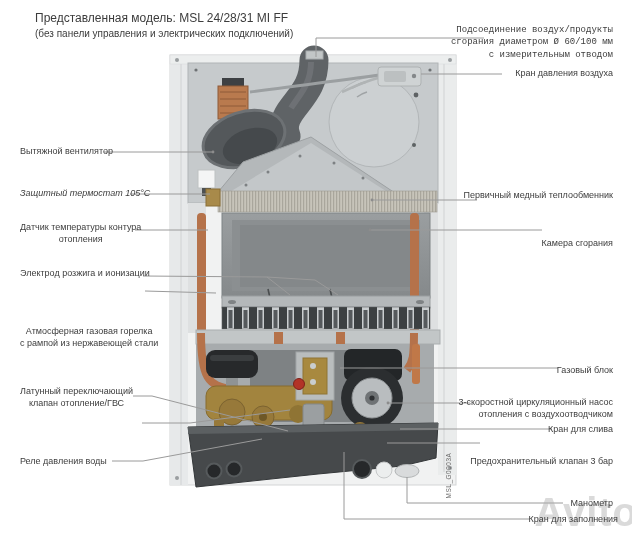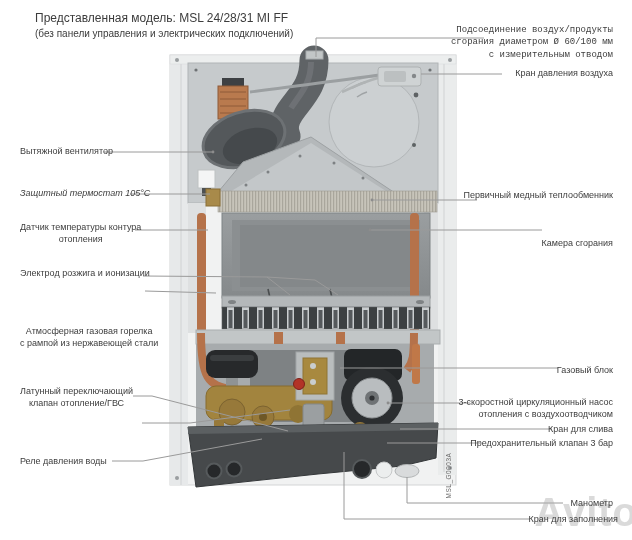--- a/index.html
+++ b/index.html
@@ -256,19 +256,19 @@
   <div class="lbl r" style="right:19px; top:24px;font-family:Liberation Mono, monospace;">Подсоединение воздух/продукты
 сгорания диаметром Ø 60/100 мм
 с измерительным отводом</div>
   <div class="lbl r" style="right:19px; top:67px;">Кран давления воздуха</div>
   <div class="lbl r" style="right:19px; top:189px;margin-left:32px;">Первичный медный теплообменник</div>
   <div class="lbl r" style="right:19px; top:224px;margin-top:13px;">Камера сгорания</div>
   <div class="lbl r" style="right:19px; top:364px;margin-left:42px;">Газовый блок</div>
   <div class="lbl r" style="right:19px; top:396px;padding-left:12px;">3-скоростной циркуляционный насос
 отопления с воздухоотводчиком</div>
   <div class="lbl r" style="right:19px; top:423px;">Кран для слива</div>
-  <div class="lbl r" style="right:19px; top:437px;">Предохранительный клапан 3 бар</div>
+  <div class="lbl r" style="right:19px; top:455px;">Предохранительный клапан 3 бар</div>
   <div class="lbl r" style="right:19px; top:497px;">Манометр</div>
   <div class="lbl r" style="right:14px; top:513px;">Кран для заполнения</div>
 
   <div class="figcode">MSL_G0003A</div>
 
 </div>
 
 </body></html>

